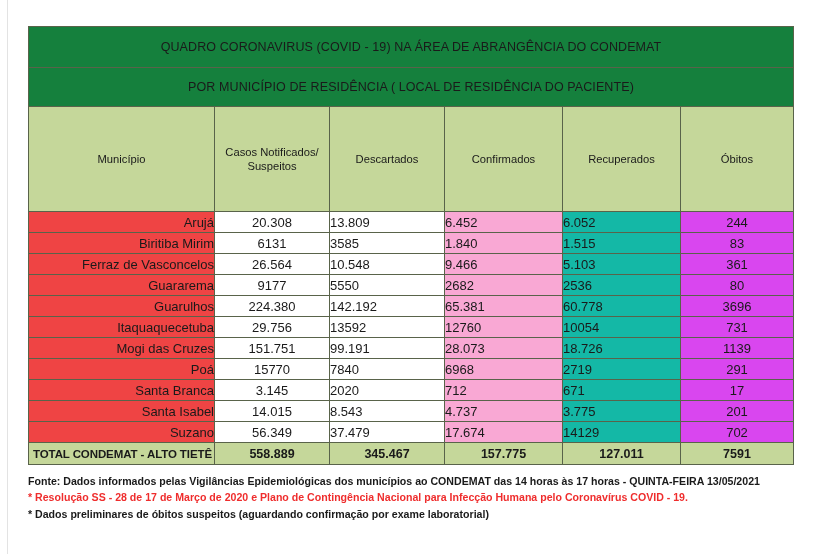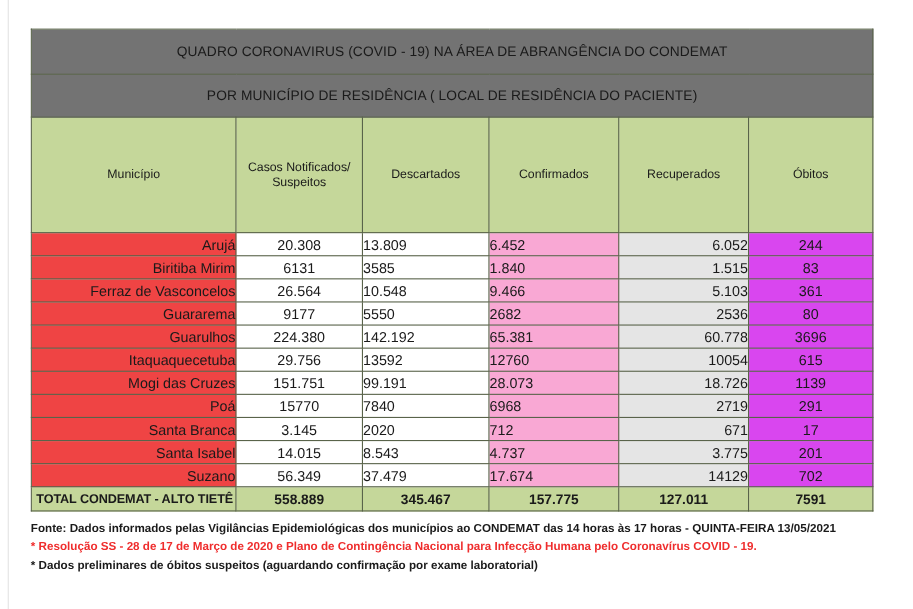--- a/index.html
+++ b/index.html
@@ -43,21 +43,21 @@
   table.grid td, table.grid th {
     border: 1px solid #59634a;
     padding: 0;
     margin: 0;
     font-weight: normal;
     color: #1a1a1a;
   }
 
   
   .title-cell {
-    background: #737373;
+    background: #15803d;
     text-align: center;
     font-weight: bold;
     font-size: 12.5px;
     letter-spacing: .1px;
     color: #131313;
   }
   .title-line-1 { height: 40px; vertical-align: middle; }
   .title-line-2 { height: 38px; vertical-align: middle; }
 
   
@@ -76,21 +76,21 @@
   tr.data-row td { height: 20px; font-size: 13px; }
   td.c-mun {
     background: #ef4444;
     text-align: right;
     padding-left: 4px;
     white-space: nowrap;
   }
   td.c-not { background: #ffffff; text-align: center; }
   td.c-desc { background: #ffffff; text-align: left; }
   td.c-conf { background: #f9a8d4; text-align: left; }
-  td.c-recu { background: #e5e5e5; text-align: right; }
+  td.c-recu { background: #14b8a6; text-align: left; }
   td.c-obit { background: #d946ef; text-align: center; }
 
   
   tr.total-row td {
     background: #c5d79a;
     font-weight: bold;
     height: 21px;
     font-size: 12.5px;
   }
   tr.total-row td.c-mun {
@@ -198,21 +198,21 @@
           <td class="c-conf">65.381</td>
           <td class="c-recu">60.778</td>
           <td class="c-obit">3696</td>
         </tr>
         <tr class="data-row">
           <td class="c-mun">Itaquaquecetuba</td>
           <td class="c-not">29.756</td>
           <td class="c-desc">13592</td>
           <td class="c-conf">12760</td>
           <td class="c-recu">10054</td>
-          <td class="c-obit">615</td>
+          <td class="c-obit">731</td>
         </tr>
         <tr class="data-row">
           <td class="c-mun">Mogi das Cruzes</td>
           <td class="c-not">151.751</td>
           <td class="c-desc">99.191</td>
           <td class="c-conf">28.073</td>
           <td class="c-recu">18.726</td>
           <td class="c-obit">1139</td>
         </tr>
         <tr class="data-row">

